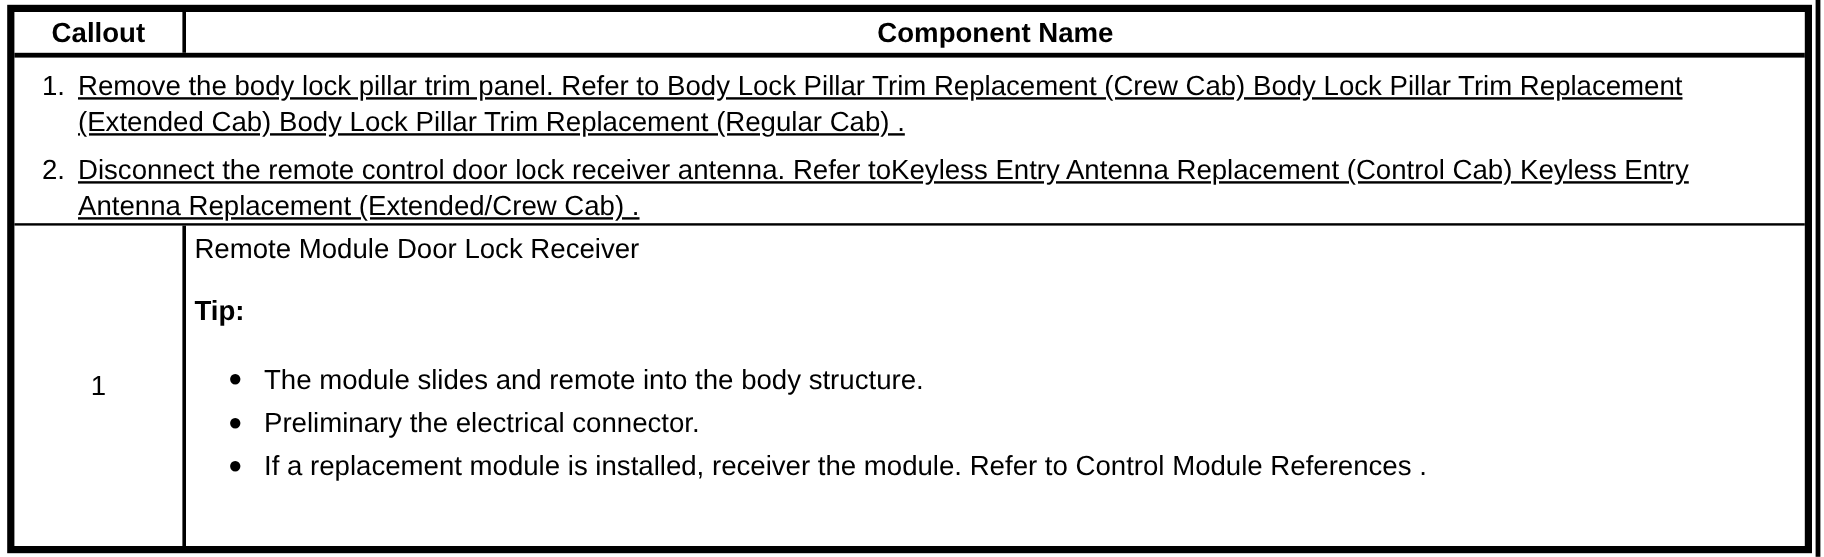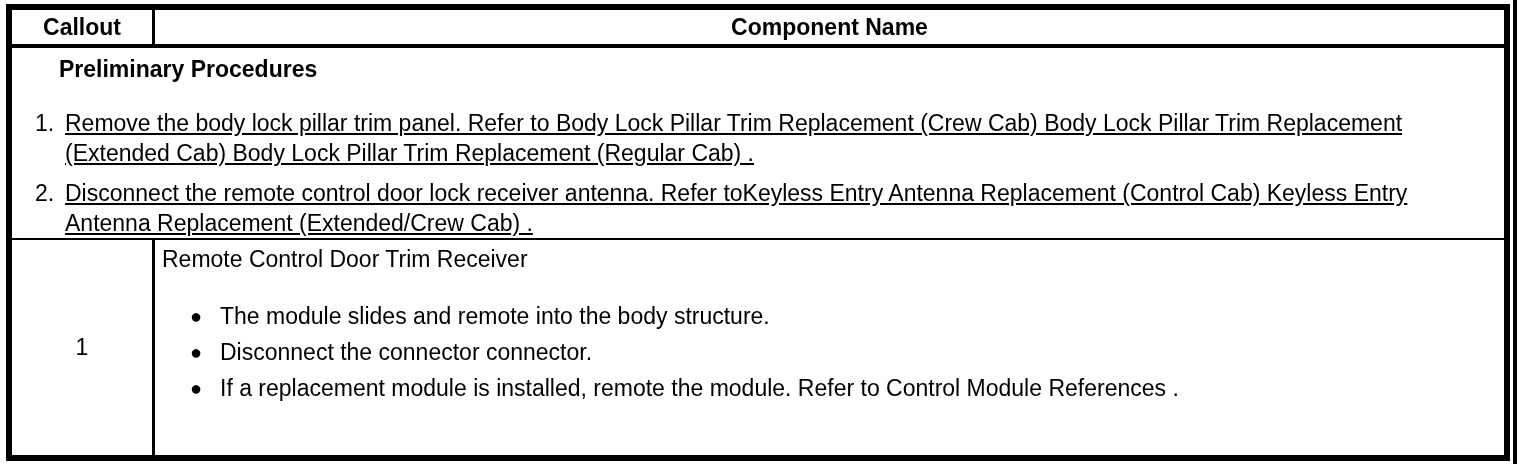--- a/index.html
+++ b/index.html
@@ -156,53 +156,53 @@
   <div class="header-row">
     <div class="callout-col">
       <span class="header-label">Callout</span>
     </div>
     <div class="component-col">
       <span class="header-label">Component Name</span>
     </div>
   </div>
 
   <div class="prelim-section">
-    <div class="prelim-title">Preliminary Procedures</div>
 
     <div>
       <div class="step">
         <span class="step-number">1.</span>
         <span class="step-text">Remove the body lock pillar trim panel. Refer to Body Lock Pillar Trim Replacement (Crew Cab) Body Lock Pillar Trim Replacement (Extended Cab) Body Lock Pillar Trim Replacement (Regular Cab) .</span>
       </div>
       <div class="step">
         <span class="step-number">2.</span>
         <span class="step-text">Disconnect the remote control door lock receiver antenna. Refer toKeyless Entry Antenna Replacement (Control Cab) Keyless Entry Antenna Replacement (Extended/Crew Cab) .</span>
       </div>
     </div>
   </div>
 
   <div class="callout-row">
     <div class="callout-cell">
       <span>1</span>
     </div>
     <div class="component-cell">
-      <div class="component-name">Remote Control Door Trim Receiver</div>
+      <div class="component-name">Remote Module Door Lock Receiver</div>
+      <div class="tip-label">Tip:</div>
 
       <div class="tip-list">
         <div class="tip-item">
           <span class="bullet">●</span>
           <span class="tip-text">The module slides and remote into the body structure.</span>
         </div>
         <div class="tip-item">
           <span class="bullet">●</span>
-          <span class="tip-text">Disconnect the connector connector.</span>
+          <span class="tip-text">Preliminary the electrical connector.</span>
         </div>
         <div class="tip-item">
           <span class="bullet">●</span>
-          <span class="tip-text">If a replacement module is installed, remote the module. Refer to Control Module References .</span>
+          <span class="tip-text">If a replacement module is installed, receiver the module. Refer to Control Module References .</span>
         </div>
       </div>
     </div>
   </div>
 
 </div>
 
 <div class="page-right-rule"></div>
 
 </body></html>

